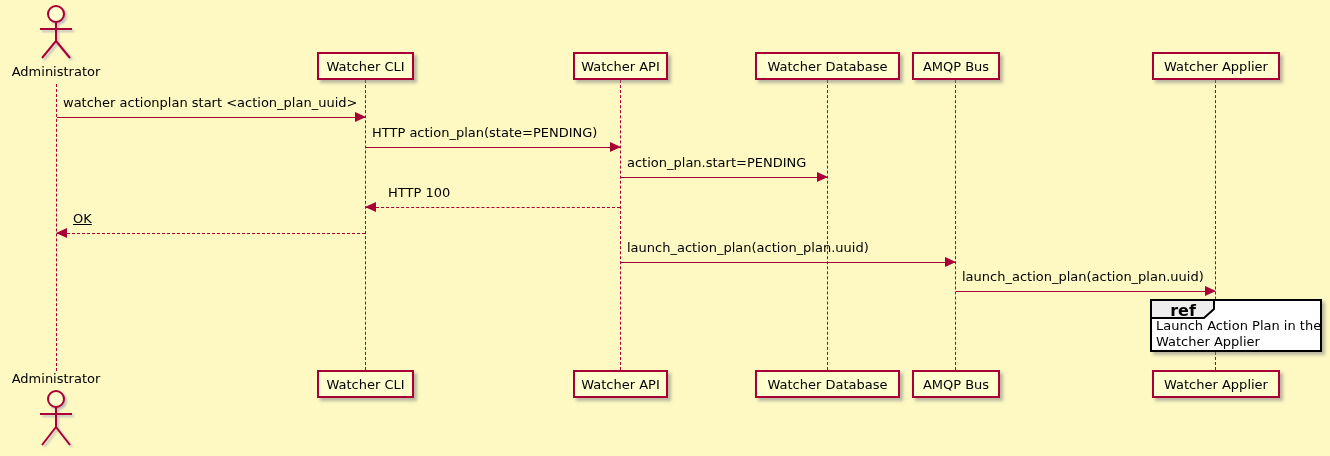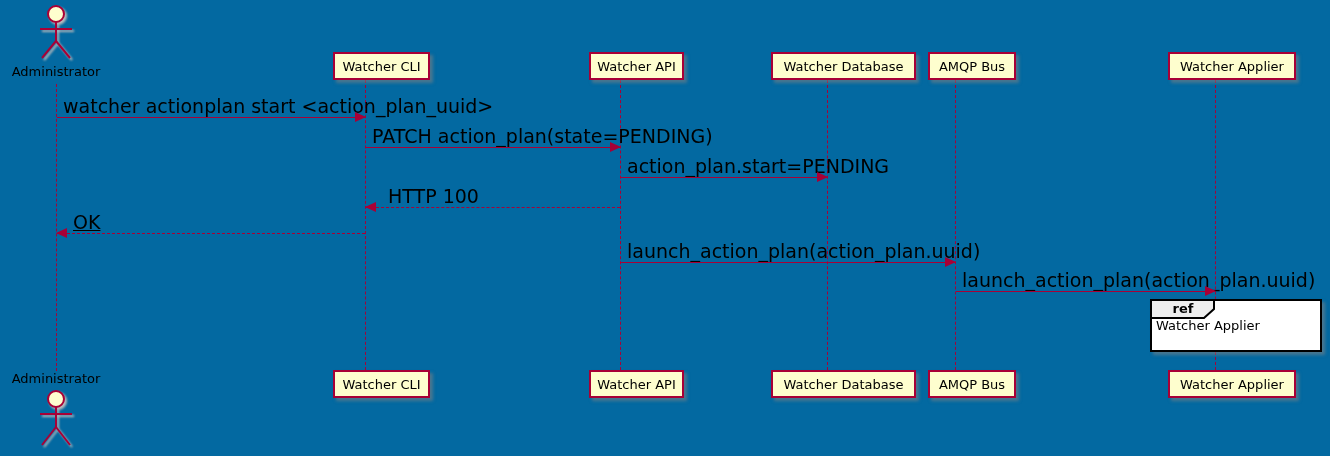--- a/index.html
+++ b/index.html
@@ -1,47 +1,47 @@
 <!DOCTYPE html>
 <html><head>
 <meta charset="utf-8">
 <style>
   * { margin:0; padding:0; box-sizing:border-box; }
   body { background:#ffffff; font-family:"DejaVu Sans", sans-serif; }
   #canvas {
-    position:relative; width:1330px; height:456px; background:#0369a1;
+    position:relative; width:1330px; height:456px; background:#fef9c3;
     overflow:hidden; font-size:13px; color:#000;
   }
 
   
   .lifeline {
     position:absolute; width:0; border-left:1px dashed #A80036;
   }
 
   
   .pbox {
     position:absolute; height:28px; background:#FEFECE;
     border:2px solid #A80036; box-shadow:3px 3px 3px rgba(130,130,130,0.55);
     display:flex; align-items:center; justify-content:center;
-    white-space:nowrap; font-size:13px;margin-left:16px;
+    white-space:nowrap; font-size:13px;
   }
 
   
   .actor-figure { position:absolute; filter:drop-shadow(2px 2px 1px #bbbbbb); }
   .actor-label {
     position:absolute; transform:translateX(-50%); white-space:nowrap; font-size:13px;
   }
 
   
   .msg { position:absolute; height:0; }
   .msg-line { position:absolute; left:0; right:0; top:0; height:0; }
   .msg-line.solid  { border-top:1px solid #A80036; }
   .msg-line.dashed { border-top:1px dashed #A80036; }
   .msg-label {
-    position:absolute; bottom:0; white-space:nowrap; font-size:19px; color:#000;
+    position:absolute; bottom:7px; white-space:nowrap; font-size:13px; color:#000;
   }
   .arrow { position:absolute; width:0; height:0; top:-5px; }
   .arrow.right {
     right:-1px;
     border-top:5px solid transparent; border-bottom:5px solid transparent;
     border-left:11px solid #A80036;
   }
   .arrow.left {
     left:-1px;
     border-top:5px solid transparent; border-bottom:5px solid transparent;
@@ -49,21 +49,21 @@
   }
 
   
   .ref-box {
     position:absolute; background:#ffffff; border:2px solid #000000;
     box-shadow:3px 3px 3px rgba(130,130,130,0.55);
   }
   .ref-tab { position:absolute; left:-2px; top:-2px; }
   .ref-keyword {
     position:absolute; left:8px; top:0px; width:46px; text-align:center;
-    font-weight:bold; font-size:13px;
+    font-weight:bold; font-size:16px;
   }
   .ref-body {
     position:absolute; left:4px; top:17px; right:2px;
     font-size:13px; line-height:16px; white-space:nowrap;
   }
 </style>
 </head>
 <body>
 
 <div id="canvas">
@@ -100,21 +100,21 @@
     <span>Watcher Applier</span>
   </div>
 
   <div class="msg" style="left:57px; top:117px; width:308px;">
     <span class="msg-label" style="left:6px;">watcher actionplan start &lt;action_plan_uuid&gt;</span>
     <div class="msg-line solid"></div>
     <div class="arrow right"></div>
   </div>
 
   <div class="msg" style="left:366px; top:147px; width:254px;">
-    <span class="msg-label" style="left:6px;">PATCH action_plan(state=PENDING)</span>
+    <span class="msg-label" style="left:6px;">HTTP action_plan(state=PENDING)</span>
     <div class="msg-line solid"></div>
     <div class="arrow right"></div>
   </div>
 
   <div class="msg" style="left:621px; top:177px; width:206px;">
     <span class="msg-label" style="left:6px;">action_plan.start=PENDING</span>
     <div class="msg-line solid"></div>
     <div class="arrow right"></div>
   </div>
 
@@ -141,20 +141,21 @@
     <div class="msg-line solid"></div>
     <div class="arrow right"></div>
   </div>
 
   <div class="ref-box" style="left:1150px; top:299px; width:172px; height:53px;">
     <svg class="ref-tab" width="66" height="20" viewBox="0 0 66 20">
       <polygon points="1,1 64,1 64,10 54,19 1,19" fill="#EEEEEE" stroke="#000000" stroke-width="2"></polygon>
     </svg>
     <span class="ref-keyword">ref</span>
     <div class="ref-body">
+      <div>Launch Action Plan in the</div>
       <div>Watcher Applier</div>
     </div>
   </div>
 
   <div class="pbox" style="left:317px; top:370px; width:97px;">
     <span>Watcher CLI</span>
   </div>
   <div class="pbox" style="left:573px; top:370px; width:95px;">
     <span>Watcher API</span>
   </div>

